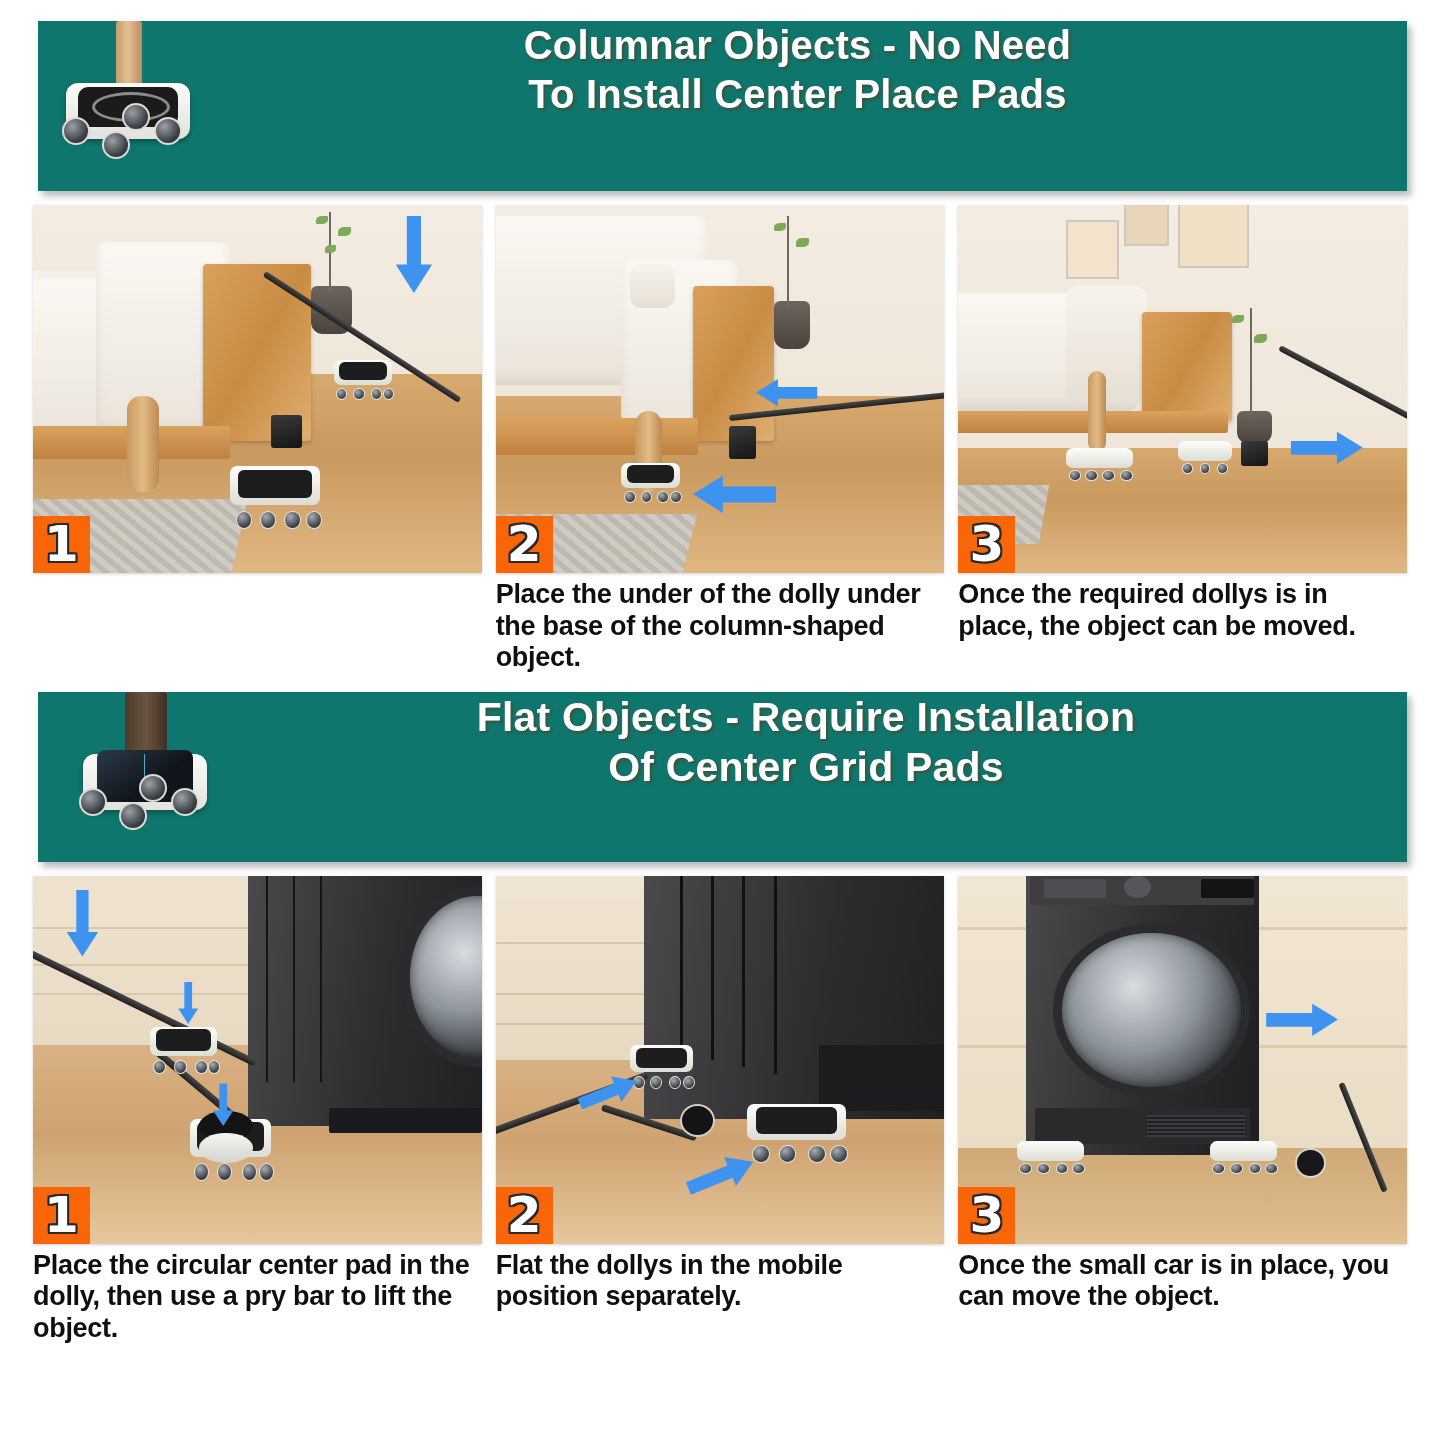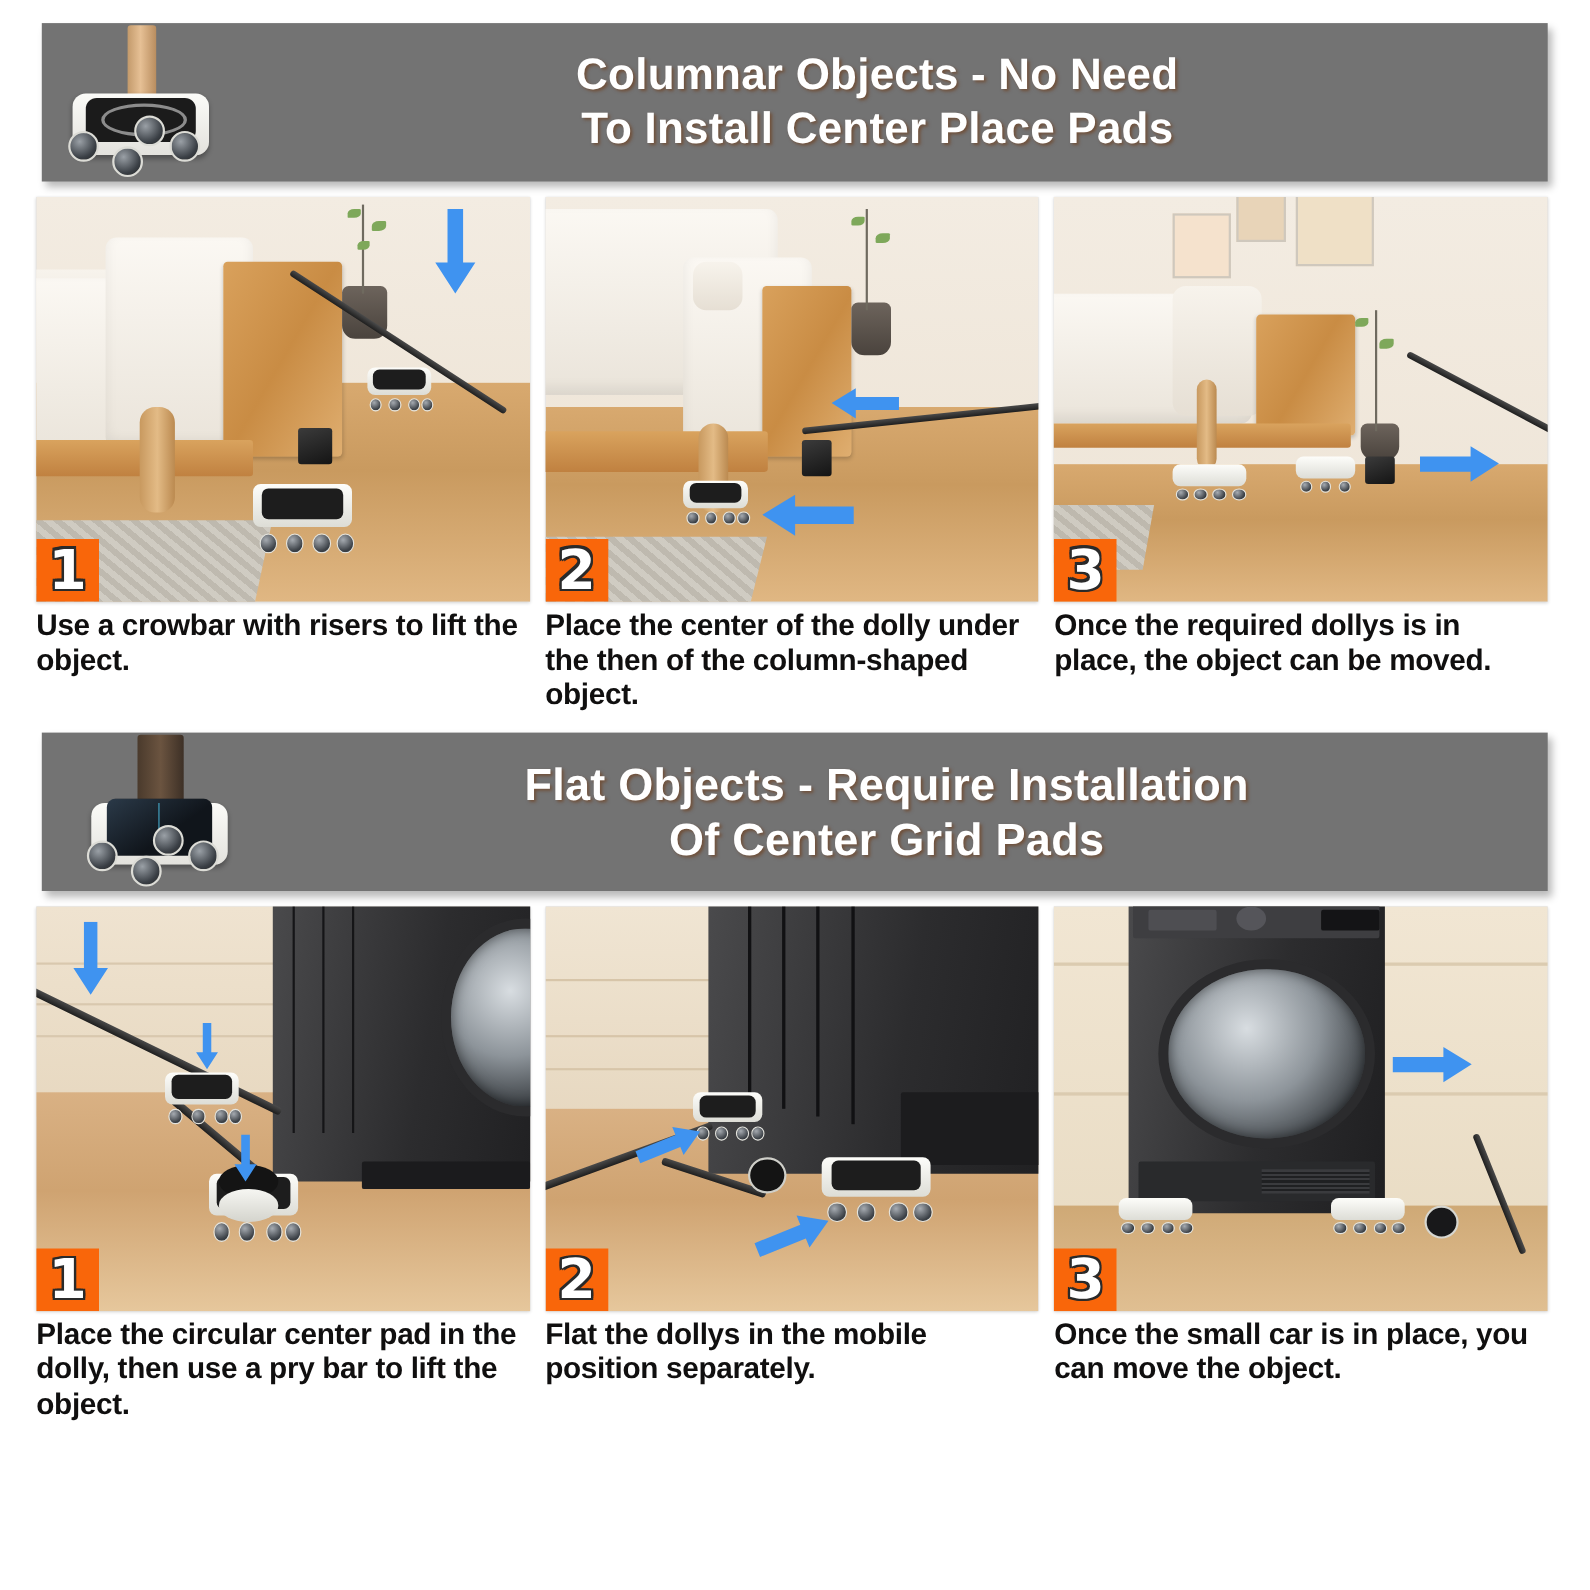--- a/index.html
+++ b/index.html
@@ -13,22 +13,22 @@
     background:repeating-linear-gradient(115deg,#808080 0px,#808080 13px,transparent 13px,transparent 27px);}
   .hdr-stripes-r{position:absolute;right:-6px;bottom:-4px;width:330px;height:58px;
     background:repeating-linear-gradient(115deg,#808080 0px,#808080 12px,transparent 12px,transparent 25px);}
   .hdr-title{position:absolute;left:0;right:0;top:6px;text-align:center;
     font-size:66px;font-weight:bold;font-style:italic;color:#fdf8f4;
     letter-spacing:-1px;white-space:nowrap;line-height:96px;
     text-shadow:2px 3px 4px rgba(90,40,0,.45), 0 0 1px rgba(120,55,5,.6);
     -webkit-text-stroke:0.5px #fff7f0;}
 
   
-  .banner{position:relative;margin:21px 38px 0 38px;height:144px;background:#737373;
-    box-shadow:4px 5px 7px rgba(0,0,0,.28);display:flex;align-items:center;}
+  .banner{position:relative;margin:21px 38px 0 38px;height:170px;background:#0f766e;
+    box-shadow:4px 5px 7px rgba(0,0,0,.28);display:flex;align-items:flex-start;}
   .banner-icon{width:180px;height:140px;position:relative;flex:0 0 180px;}
   .banner-text{flex:1;text-align:center;color:#fff;font-weight:bold;
     font-size:40px;line-height:1.22;letter-spacing:.2px;padding-right:30px;
     text-shadow:2px 2px 3px rgba(110,45,0,.5);}
   .banner-text .ln{display:block;white-space:nowrap;}
   .banner2 .banner-text{font-size:41px;}
 
   
   .dolly{position:absolute;left:22px;top:18px;width:138px;height:112px;}
   .dolly .pole{position:absolute;left:56px;top:-18px;width:26px;height:88px;
@@ -160,21 +160,20 @@
               <div class="cw" style="left:33%"></div>
             <div class="cw" style="left:60%"></div>
               <div class="cw" style="left:84%"></div>
           </div>
           <svg class="arrow-d" style="left:79%;top:3%;width:12%;height:22%" viewBox="0 0 40 80">
             <polygon points="13,0 27,0 27,48 38,48 20,76 2,48 13,48" fill="#3f93f0"></polygon>
           </svg>
         </div>
         <div class="badge">1</div>
       </div>
-      <div class="caption">Use a crowbar with risers to lift the object.</div>
     </div>
 
     <div class="cell">
       <div class="photo">
         <div class="scene">
           <div class="wall" style="height:58%"></div>
           <div class="floor" style="top:52%;height:48%"></div>
           <div class="rug" style="left:-2%;top:84%;width:45%;height:18%;transform:skewX(-14deg)"></div>
           <div class="sofa-body" style="left:-5%;top:3%;width:52%;height:46%"></div>
           <div class="sofa-body" style="left:28%;top:15%;width:26%;height:48%"></div>
@@ -198,21 +197,21 @@
           </div>
           <svg class="arrow-l" style="left:58%;top:46%;width:14%;height:10%" viewBox="0 0 80 40">
             <polygon points="0,20 28,3 28,13 78,13 78,28 28,28 28,38" fill="#3f93f0"></polygon>
           </svg>
           <svg class="arrow-l" style="left:44%;top:72%;width:19%;height:13%" viewBox="0 0 80 40">
             <polygon points="0,20 28,3 28,13 78,13 78,28 28,28 28,38" fill="#3f93f0"></polygon>
           </svg>
         </div>
         <div class="badge">2</div>
       </div>
-      <div class="caption">Place the center of the dolly under the then of the column-shaped object.</div>
+      <div class="caption">Place the under of the dolly under the base of the column-shaped object.</div>
     </div>
 
     <div class="cell">
       <div class="photo">
         <div class="scene">
           <div class="wall" style="height:72%"></div>
           <div class="floor" style="top:66%;height:34%"></div>
           <div class="rug" style="left:-3%;top:76%;width:22%;height:16%;transform:skewX(-10deg)"></div>
           <div class="frame" style="left:24%;top:4%;width:11%;height:15%;background:#f5e2cd"></div>
           <div class="frame" style="left:37%;top:-1%;width:9%;height:11%;background:#e8d4b8"></div>

